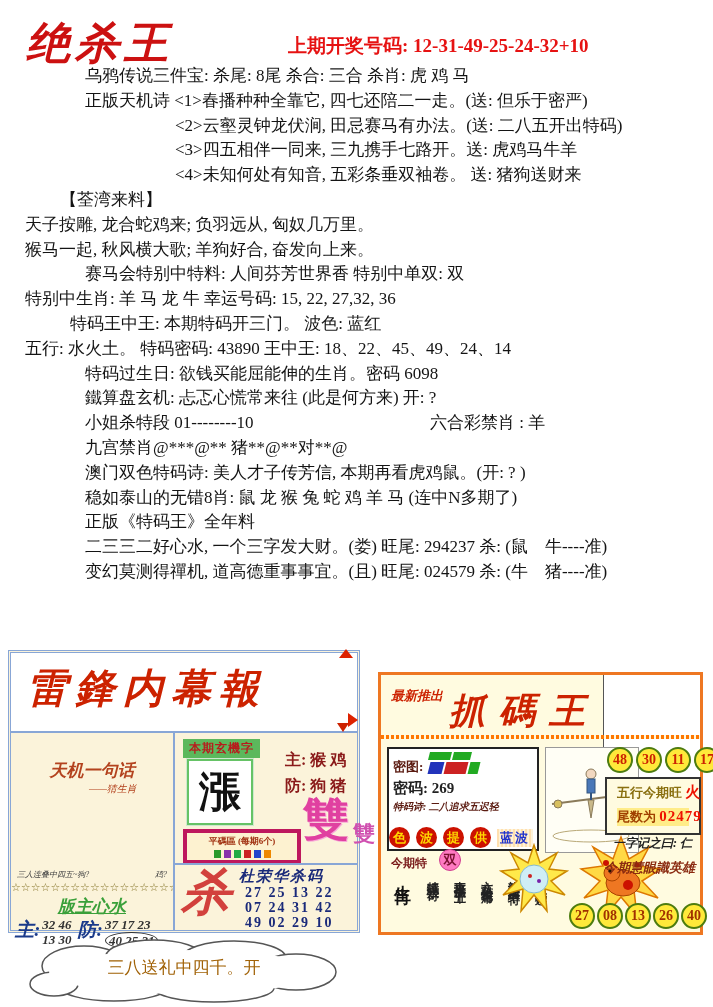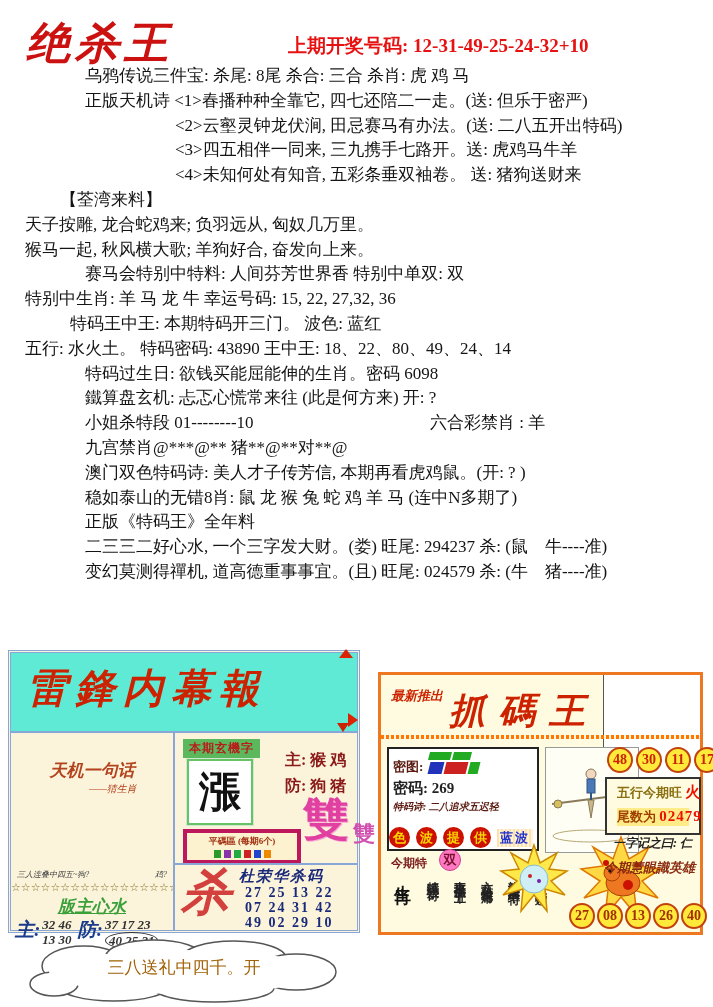--- a/index.html
+++ b/index.html
@@ -16,21 +16,21 @@
   .ind-a{padding-left:85px;}
   .ind-b{padding-left:175px;}
   .ind-c{padding-left:25px;}
   .ind-d{padding-left:60px;}
   .ind-e{padding-left:70px;}
   .split{position:relative;}
   .split .right-part{position:absolute;left:430px;top:0;}
   
   .leifeng{position:absolute;left:8px;top:650px;width:352px;height:283px;
            border:3px double #88a6d6;background:#fbf3da;box-sizing:border-box;}
-  .lf-titleband{position:relative;height:78px;background:#5eead4;border-bottom:2px solid #88a6d6;}
+  .lf-titleband{position:relative;height:78px;background:#ffffff;border-bottom:2px solid #88a6d6;}
   .lf-title{position:absolute;left:16px;top:8px;font-size:40px;font-weight:bold;color:#cc2200;letter-spacing:8px;font-style:italic;}
   .lf-caret{position:absolute;right:4px;top:-4px;width:0;height:0;border-left:7px solid transparent;border-right:7px solid transparent;border-bottom:9px solid #dd2200;}
   .lf-chevron{position:absolute;right:-1px;top:60px;width:0;height:0;border-top:7px solid transparent;border-bottom:7px solid transparent;border-left:10px solid #dd2200;}
   .lf-check{position:absolute;right:8px;top:70px;width:0;height:0;border-left:6px solid transparent;border-right:6px solid transparent;border-top:9px solid #cc2200;}
   .lf-body{display:flex;height:198px;}
   .lf-left{width:162px;border-right:2px solid #88a6d6;position:relative;}
   .lf-right{flex:1;position:relative;}
   .tianji-t{margin-top:26px;text-align:center;font-size:17px;font-weight:bold;font-style:italic;color:#b3421e;}
   .tianji-s{margin-left:78px;font-size:10px;color:#b3421e;font-style:italic;}
   .lf-note{position:absolute;left:6px;top:136px;width:150px;font-size:8px;color:#444;font-style:italic;display:flex;justify-content:space-between;}
@@ -64,21 +64,21 @@
   .mitu-box{position:absolute;left:6px;top:72px;width:152px;height:104px;border:2px solid #222;background:#fff;padding:3px 4px;box-sizing:border-box;}
   .mitu-row{display:flex;align-items:flex-start;}
   .mitu-label{font-size:13px;font-weight:bold;color:#5a1a10;margin-top:6px;}
   .blocks{margin-left:6px;}
   .blocks .r{display:flex;gap:2px;margin-bottom:2px;}
   .blocks i{display:block;transform:skewX(-14deg);}
   .mima{font-size:15px;font-weight:bold;color:#222;margin-top:3px;}
   .temashi{font-size:10px;font-weight:bold;font-style:italic;color:#5a1a10;margin-top:2px;white-space:nowrap;}
   .seesaw-box{position:absolute;left:164px;top:72px;width:92px;height:104px;border:1px solid #999;background:#fffef5;}
   .circ{display:inline-flex;align-items:center;justify-content:center;width:26px;height:26px;border-radius:50%;
-        background:#ffe93a;border:2px solid #c2410c;color:#cc2200;font-weight:bold;font-size:14px;box-sizing:border-box;}
+        background:#ffe93a;border:2px solid #4d7c0f;color:#cc2200;font-weight:bold;font-size:14px;box-sizing:border-box;}
   .top-nums{position:absolute;left:226px;top:72px;display:flex;gap:3px;}
   .wuxing-box{position:absolute;left:224px;top:102px;width:96px;height:58px;border:2px solid #333;background:#fffbe0;box-sizing:border-box;padding:4px 10px;}
   .wx-line{font-size:13px;font-weight:bold;color:#8a7010;white-space:nowrap;}
   .wx-el{color:#ee1100;font-size:15px;}
   .ws-line{margin-top:6px;font-size:13px;font-weight:bold;color:#a04000;background:linear-gradient(#ffec88,#ffec88);white-space:nowrap;}
   .ws-val{color:#ee1100;font-size:15px;letter-spacing:1px;}
   .sebo-row{position:absolute;left:8px;top:152px;display:flex;align-items:center;gap:6px;}
   .sebo-badge{width:21px;height:21px;border-radius:50%;background:#cc1100;color:#ffd700;font-size:13px;font-weight:bold;display:flex;align-items:center;justify-content:center;}
   .sebo-val{font-size:13px;font-weight:bold;color:#2233cc;background:repeating-linear-gradient(90deg,#ffe0b0 0 2px,#fff3d8 2px 4px);padding:0 3px;letter-spacing:2px;}
   .jinqite{position:absolute;left:10px;top:180px;font-size:12px;font-weight:bold;color:#7a1a1a;}
@@ -108,21 +108,21 @@
     <div class="line ind-a">正版天机诗  &lt;1&gt;春播种种全靠它, 四七还陪二一走。(送: 但乐于密严)</div>
     <div class="line ind-b">&lt;2&gt;云壑灵钟龙伏涧, 田忌赛马有办法。(送: 二八五开出特码)</div>
     <div class="line ind-b">&lt;3&gt;四五相伴一同来, 三九携手七路开。送: 虎鸡马牛羊</div>
     <div class="line ind-b">&lt;4&gt;未知何处有知音, 五彩条垂双袖卷。 送: 猪狗送财来</div>
     <div class="line ind-d">【荃湾来料】</div>
     <div class="line ind-c">天子按雕, 龙合蛇鸡来; 负羽远从, 匈奴几万里。</div>
     <div class="line ind-c">猴马一起, 秋风横大歌; 羊狗好合, 奋发向上来。</div>
     <div class="line ind-a">赛马会特别中特料: 人间芬芳世界香 特别中单双: 双</div>
     <div class="line ind-c">特别中生肖: 羊 马 龙 牛 幸运号码: 15, 22, 27,32, 36</div>
     <div class="line ind-e">特码王中王: 本期特码开三门。 波色: 蓝红</div>
-    <div class="line ind-c">五行: 水火土。 特码密码: 43890 王中王: 18、22、80、49、24、14</div>
+    <div class="line ind-c">五行: 水火土。 特码密码: 43890 王中王: 18、22、45、49、24、14</div>
     <div class="line ind-a">特码过生日: 欲钱买能屈能伸的生肖。密码 6098</div>
     <div class="line ind-a">鐵算盘玄机: 忐忑心慌常来往 (此是何方来) 开: ?</div>
     <div class="line ind-a split">
       <span>小姐杀特段 01--------10</span>
       <span class="right-part">六合彩禁肖 : 羊</span>
     </div>
     <div class="line ind-a">九宫禁肖@***@** 猪**@**对**@</div>
     <div class="line ind-a">澳门双色特码诗: 美人才子传芳信, 本期再看虎鸡鼠。(开: ? )</div>
     <div class="line ind-a">稳如泰山的无错8肖: 鼠 龙 猴 兔 蛇 鸡 羊 马 (连中N多期了)</div>
     <div class="line ind-a">正版《特码王》全年料</div>

